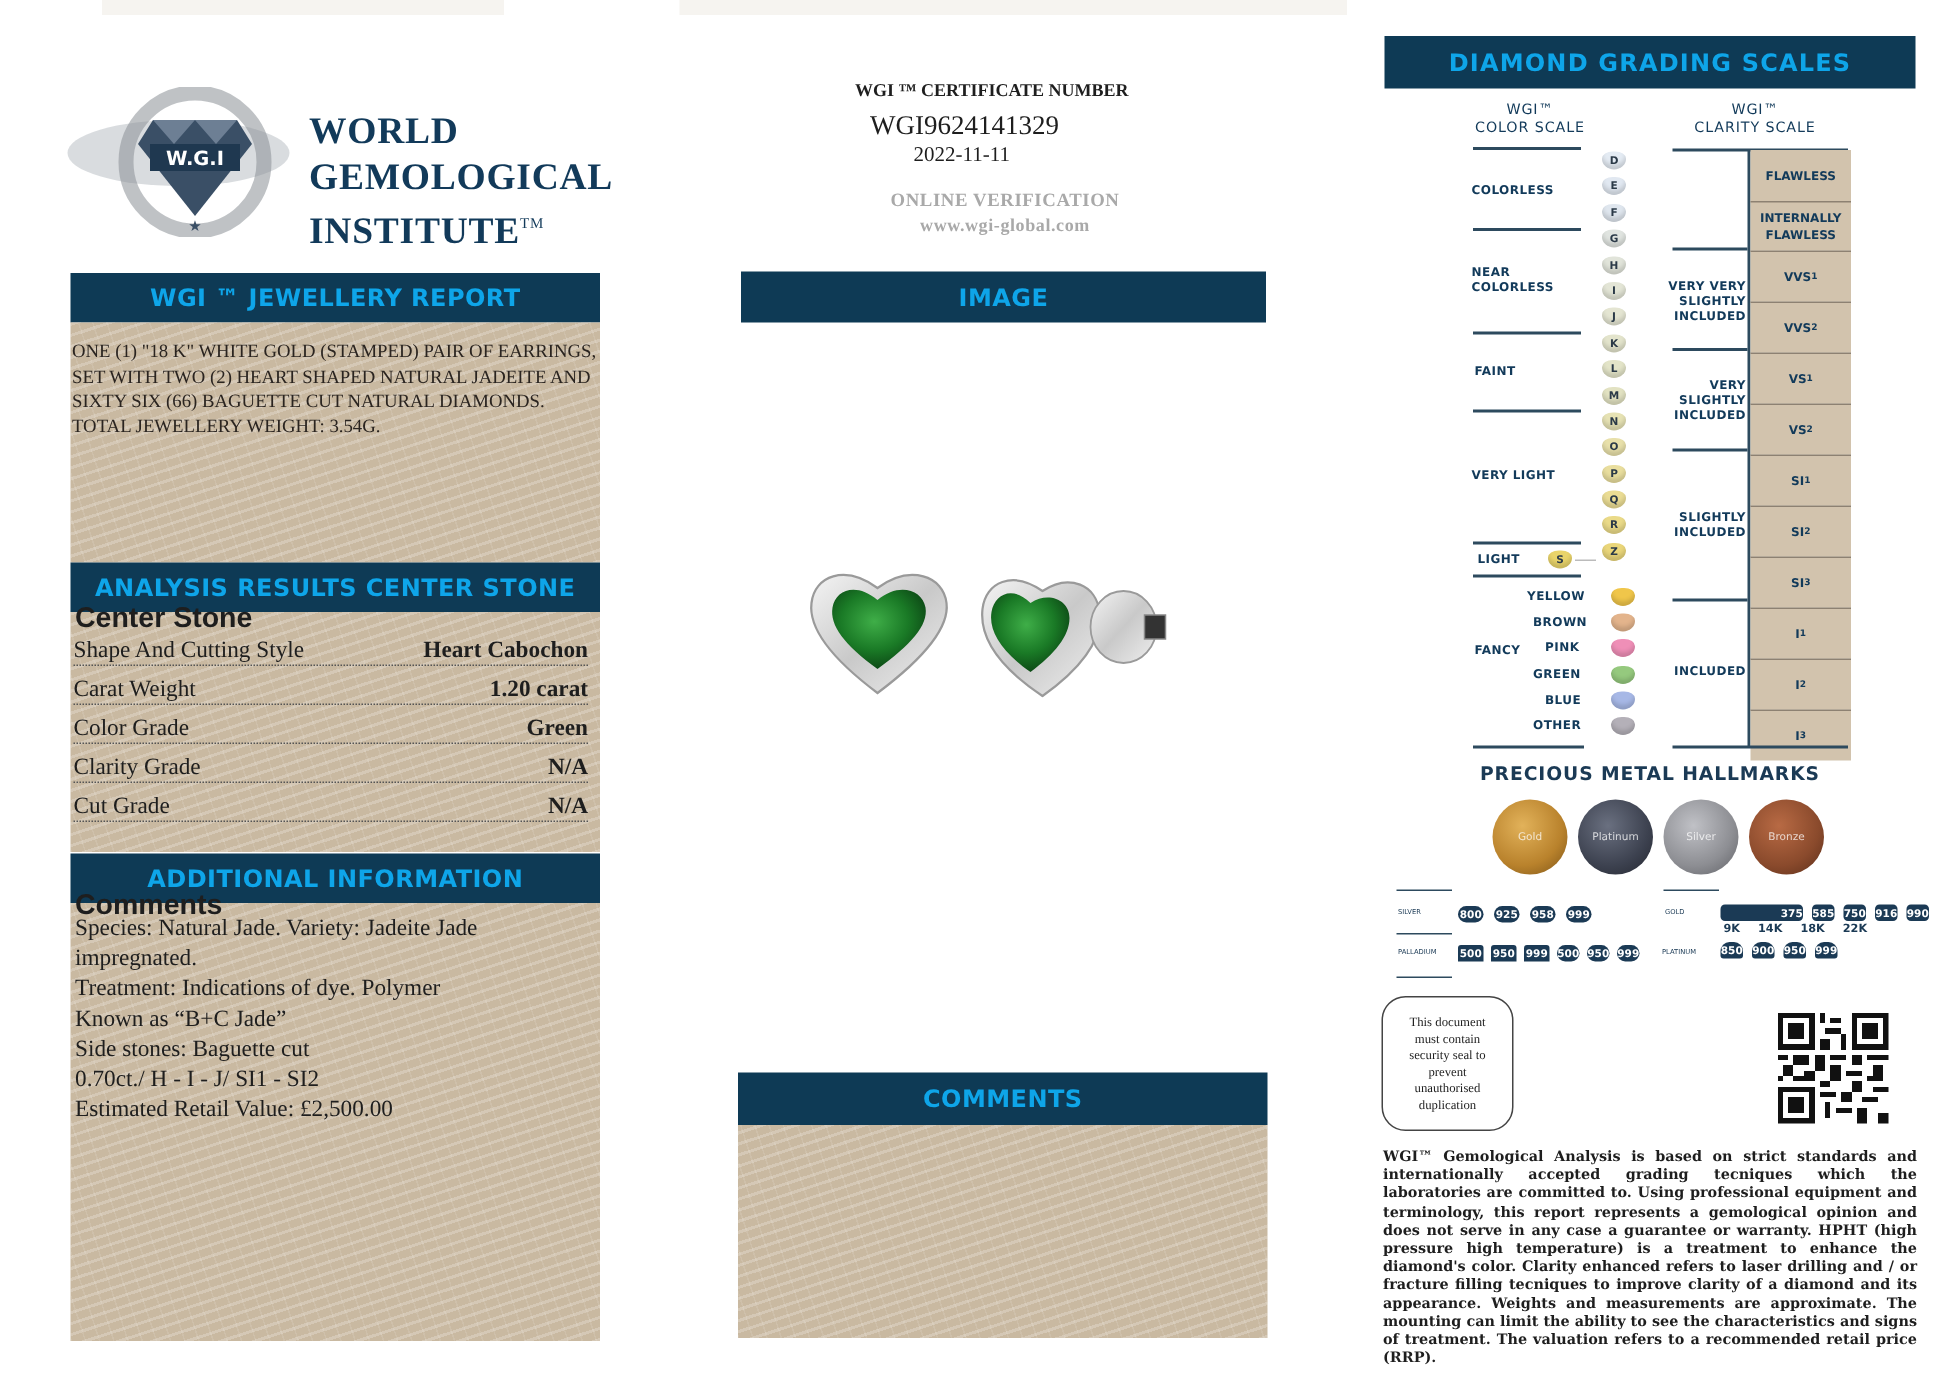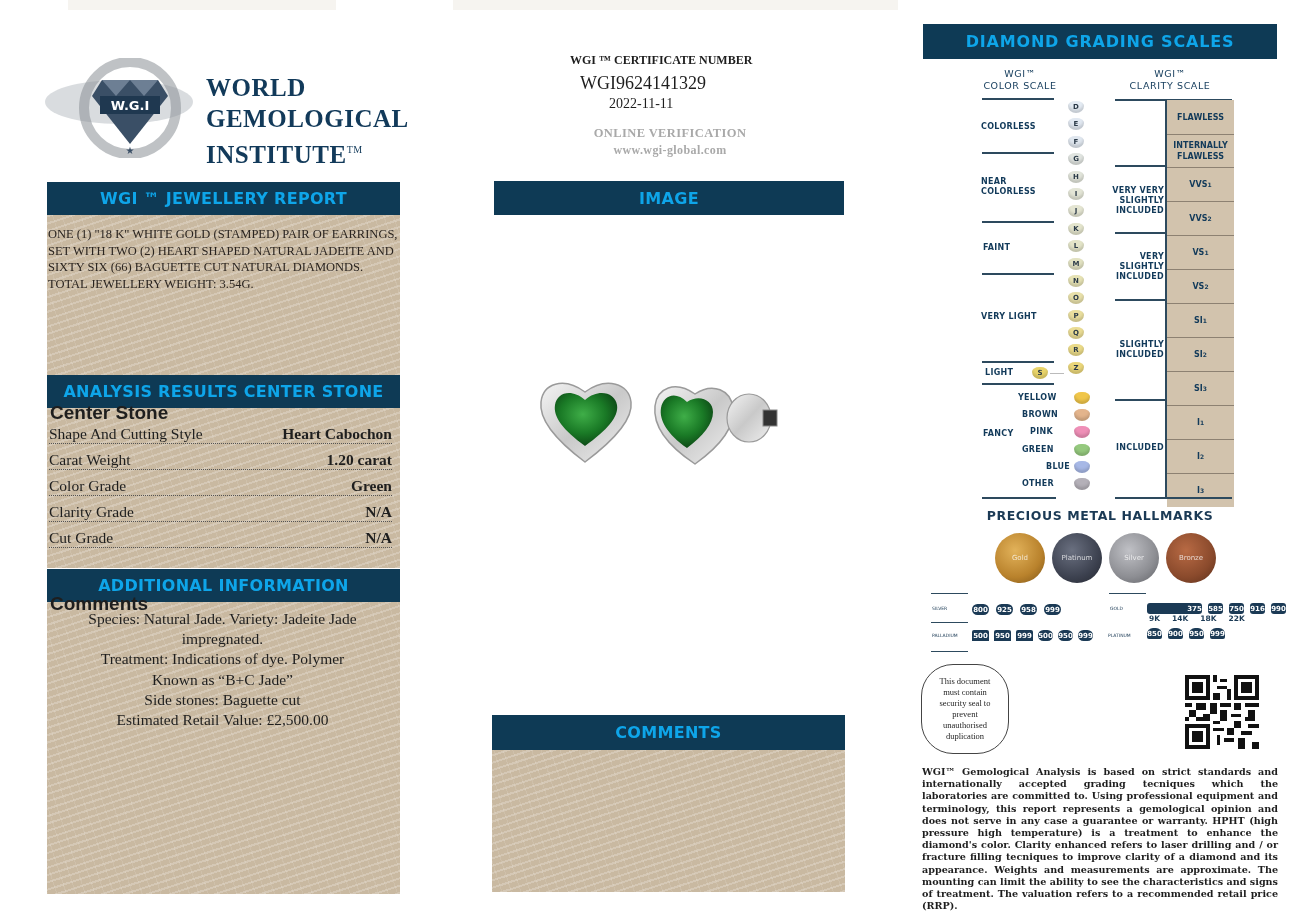--- a/index.html
+++ b/index.html
@@ -14,38 +14,38 @@
   .topfade{top:0;height:10px;background:#f6f4f0;}
   
   .logo-globe{left:44px;top:58px;width:150px;height:100px;}
   .logo-text{left:206px;top:72px;font-family:"Liberation Serif",serif;font-weight:bold;color:#123a5a;font-size:25px;line-height:31px;letter-spacing:0.5px;}
   .logo-text sup{font-size:10px;vertical-align:10px;font-weight:normal;}
   
   .report-desc{left:48px;top:226px;width:350px;font-family:"Liberation Serif",serif;font-size:12.5px;line-height:16.5px;text-transform:uppercase;color:#2a2420;}
   .kv-section-title{font-family:Liberation Sans, sans-serif;font-weight:bold;font-size:19px;}
   .kv{display:flex;justify-content:space-between;align-items:flex-end;border-bottom:1.5px dotted #555;height:25px;font-family:"Liberation Serif",serif;font-size:15.5px;}
   .kv .v{font-weight:bold;}
-  .comments-text{font-family:"Liberation Serif",serif;font-size:15.5px;line-height:20.2px;text-align:center;}
+  .comments-text{font-family:"Liberation Serif",serif;font-size:15.5px;line-height:20.2px;}
   
   .cert-label{left:570px;top:53px;font-family:"Liberation Serif",serif;font-weight:bold;font-size:12px;}
   .cert-num{left:580px;top:73px;font-family:"Liberation Serif",serif;font-size:18px;}
   .cert-date{left:609px;top:96px;font-family:"Liberation Serif",serif;font-size:14px;}
   .verify{left:560px;top:125px;width:220px;text-align:center;font-family:"Liberation Serif",serif;font-weight:bold;color:#a9a9a9;font-size:12.5px;line-height:17px;letter-spacing:0.4px;}
   .verify .url{font-size:12px;}
   
   .scale-title{font-family:"DejaVu Sans",sans-serif;font-size:9.5px;color:#123a5a;text-align:center;letter-spacing:0.6px;line-height:12px;}
   .grp{font-family:"DejaVu Sans",sans-serif;font-size:8px;font-weight:bold;color:#123a5a;letter-spacing:0.3px;line-height:10px;}
   .rule{height:2px;background:#2d4a5e;}
   .gem{width:16px;height:12px;border-radius:45% 45% 50% 50%/40% 40% 60% 60%;display:flex;align-items:center;justify-content:center;font-family:"DejaVu Sans",sans-serif;font-size:7px;font-weight:bold;color:#2b3a48;box-shadow:inset 0 -3px 3px rgba(0,0,0,0.15);}
   .clar{background:#d2c3ad;border-top:1px solid #8d8172;font-family:"DejaVu Sans",sans-serif;font-size:8px;color:#123a5a;font-weight:bold;display:flex;align-items:center;justify-content:center;text-align:center;line-height:11px;}
   .medal{width:50px;height:50px;border-radius:50%;display:flex;align-items:center;justify-content:center;font-family:"DejaVu Sans",sans-serif;font-size:7px;color:rgba(255,255,255,0.75);}
   .mark{background:#1b3a55;color:#fff;font-family:"DejaVu Sans",sans-serif;font-size:7px;font-weight:bold;border-radius:6px;display:flex;align-items:center;justify-content:center;height:11px;}
   .mlabel{font-family:"DejaVu Sans",sans-serif;font-size:4.5px;color:#1b3a55;}
   .karat{font-family:"DejaVu Sans",sans-serif;font-size:7.5px;font-weight:bold;color:#1b3a55;}
-  .seal{left:921px;top:664px;width:86px;height:88px;border:1.5px solid #444;border-radius:32px;font-family:"Liberation Serif",serif;font-size:8.5px;line-height:11px;text-align:center;display:flex;align-items:center;justify-content:center;}
+  .seal{left:921px;top:664px;width:86px;height:88px;border:1.5px solid #444;border-radius:16px;font-family:"Liberation Serif",serif;font-size:8.5px;line-height:11px;text-align:center;display:flex;align-items:center;justify-content:center;}
   .disclaimer{left:922px;top:766px;width:356px;font-family:"DejaVu Serif",serif;font-size:9.6px;line-height:12.2px;text-align:justify;font-weight:bold;color:#1e1e1e;}
 </style>
 </head>
 <body>
 
 <div class="abs topfade" style="left:68px;width:268px;"></div>
 <div class="abs topfade" style="left:453px;width:445px;"></div>
 
 <div class="abs logo-globe">
   <svg width="150" height="100" viewBox="0 0 150 100">
@@ -96,20 +96,21 @@
 
 <div class="abs navy hdr" style="left:47px;top:569px;width:353px;height:33px;font-size:16px;">ADDITIONAL INFORMATION</div>
 <div class="abs beige" style="left:47px;top:602px;width:353px;height:292px;"></div>
 <div class="abs kv-section-title" style="left:50px;top:593px;">Comments</div>
 <div class="abs comments-text" style="left:50px;top:609px;width:345px;">
   <div>Species: Natural Jade. Variety: Jadeite Jade</div>
   <div>impregnated.</div>
   <div>Treatment: Indications of dye. Polymer</div>
   <div>Known as “B+C Jade”</div>
   <div>Side stones: Baguette cut</div>
+  <div>0.70ct./ H - I - J/ SI1 - SI2</div>
   <div>Estimated Retail Value: £2,500.00</div>
 </div>
 
 <div class="abs cert-label">WGI ™ CERTIFICATE NUMBER</div>
 <div class="abs cert-num">WGI9624141329</div>
 <div class="abs cert-date">2022-11-11</div>
 <div class="abs verify">
   <div>ONLINE VERIFICATION</div>
   <div class="url">www.wgi-global.com</div>
 </div>
@@ -201,21 +202,21 @@
     </div>
   <div style="display:flex;justify-content:space-between;align-items:center;height:17.3px;">
       <span class="grp" style="margin-left:20px;">PINK</span>
       <span class="gem" style="background:#ef8fb7;"></span>
     </div>
   <div style="display:flex;justify-content:space-between;align-items:center;height:17.3px;">
       <span class="grp" style="margin-left:12px;">GREEN</span>
       <span class="gem" style="background:#95c97e;"></span>
     </div>
   <div style="display:flex;justify-content:space-between;align-items:center;height:17.3px;">
-      <span class="grp" style="margin-left:36px;">BLUE</span>
+      <span class="grp" style="margin-left:20px;">BLUE</span>
       <span class="gem" style="background:#a7b8e6;"></span>
     </div>
   <div style="display:flex;justify-content:space-between;align-items:center;height:17.3px;">
       <span class="grp" style="margin-left:12px;">OTHER</span>
       <span class="gem" style="background:#b4b0b8;"></span>
     </div>
 </div>
 
 <div class="abs rule" style="left:1115px;top:99px;width:117px;"></div>
 <div class="abs" style="left:1165px;top:100px;width:67px;height:398px;border-left:2px solid #2d4a5e;">

